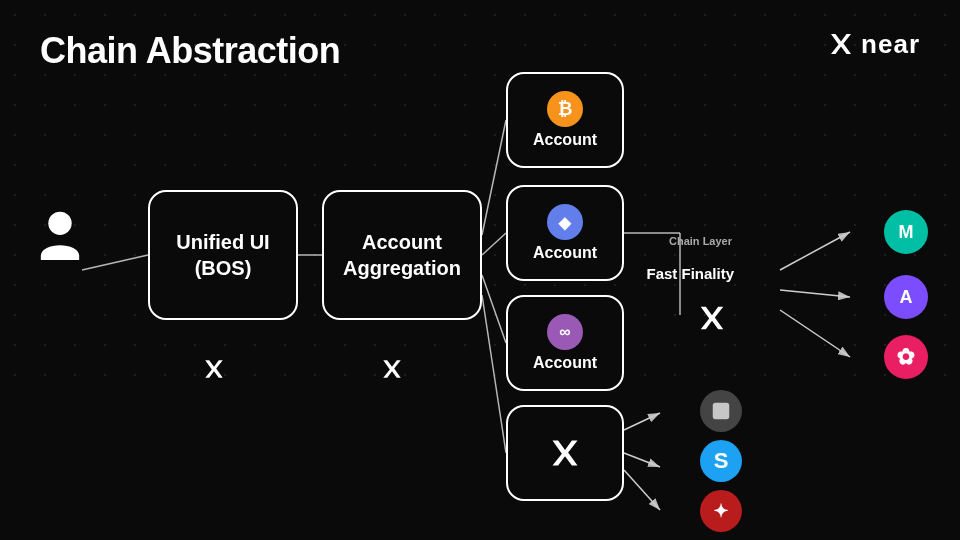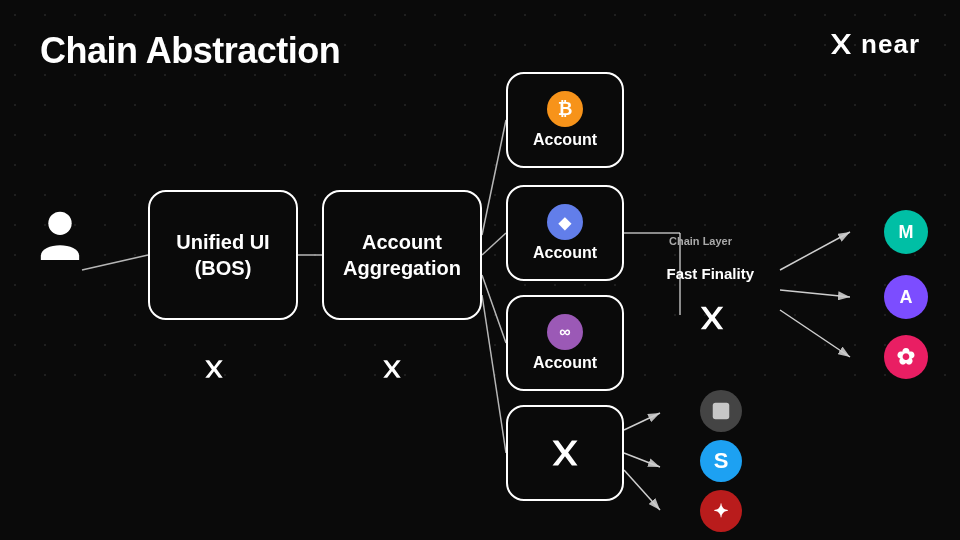--- a/index.html
+++ b/index.html
@@ -156,21 +156,21 @@
       font-size: 20px;
       font-weight: 900;
     }
 
     .near-small-unified { left: 200px; top: 355px; }
     .near-small-aggregation { left: 378px; top: 355px; }
 
     
     .fast-finality-label {
       position: absolute;
-      right: 206px;
+      right: 226px;
       top: 265px;
       color: white;
       font-size: 15px;
       font-weight: 600;
       text-align: right;
     }
 
     .eigen-label {
       position: absolute;
       right: 228px;

